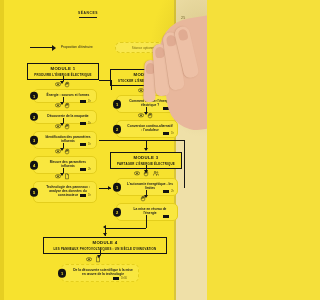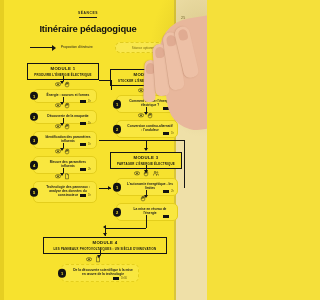--- a/index.html
+++ b/index.html
@@ -195,21 +195,20 @@
 
 <div id="page">
 
   <div class="page-left-edge"></div>
   <div class="page-fold"></div>
   <div class="page-right-margin"></div>
   <div class="page-number">25</div>
 
   <div class="kicker">Séances</div>
   <div class="kicker-rule"></div>
-  <div class="main-title">Itinéraire pédagogique</div>
 
   <div class="legend">
     <div class="leg-arrow-line"></div>
     <div class="leg-arrow-head"></div>
     <div class="leg-label-1">Proposition d'itinéraire</div>
     <div class="leg-box">
       <div class="leg-label-2">Séance optionnelle</div>
     </div>
   </div>
 

